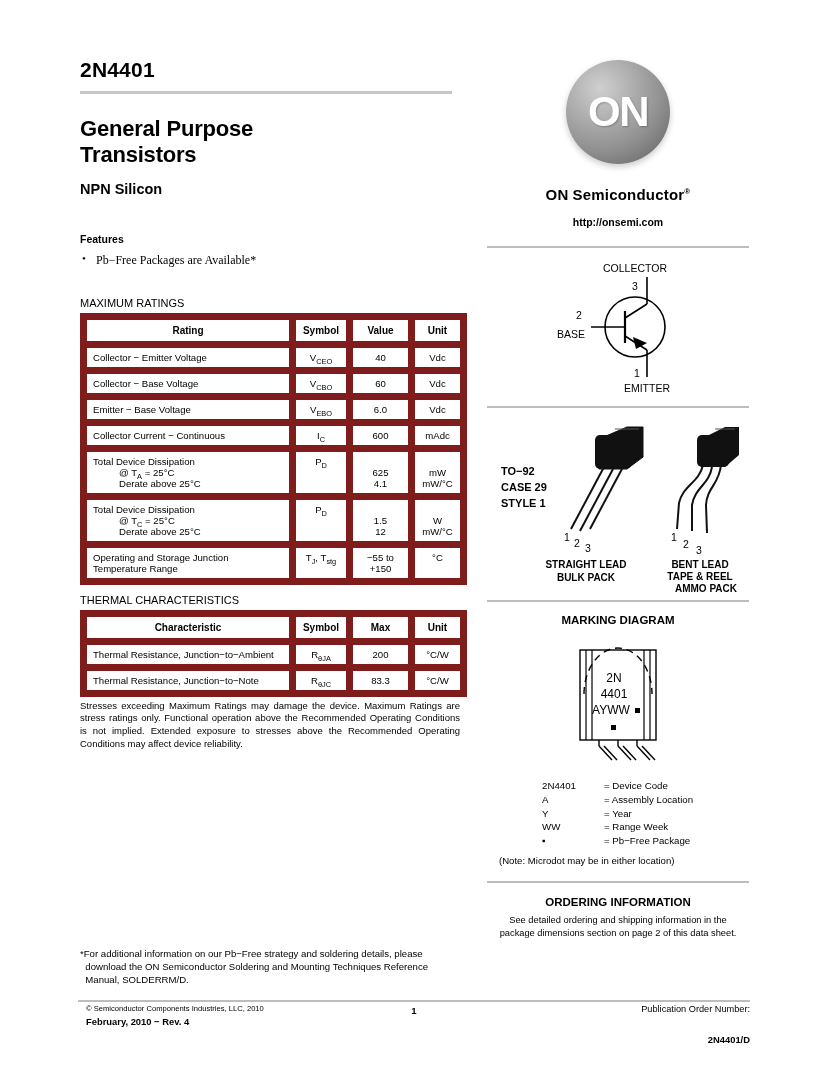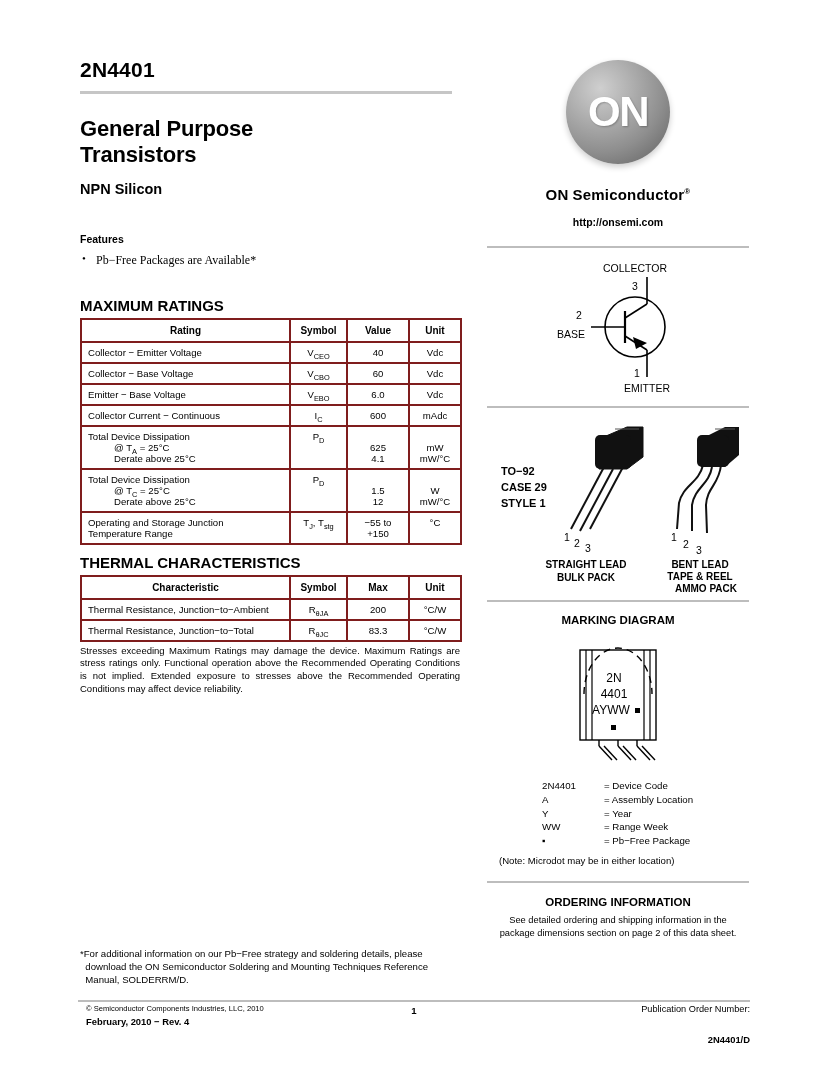--- a/index.html
+++ b/index.html
@@ -39,32 +39,32 @@
   .features-list li {
     font-family: "Liberation Serif", serif;
     font-size: 12px; position: relative; padding-left: 16px;
   }
   .features-list li::before {
     content: "\2022"; position: absolute; left: 2px; top: -1px;
     font-size: 11px;
   }
 
   .sec-head {
-    font-size: 15px; font-weight: bold; margin: 29px 0 4px 0;
+    font-size: 11px; font-weight: normal; margin: 29px 0 4px 0;
   }
   .sec-head.tight { margin-top: 9px; }
 
   table.dt {
     border-collapse: collapse;
     width: 380px;
     font-size: 9.6px;
     table-layout: fixed;
   }
   table.dt th, table.dt td {
-    border: 2px solid #7f1d1d;
+    border: 7px solid #7f1d1d;
     padding: 4px 6px;
     vertical-align: top;
   }
   table.dt th {
     font-weight: bold; text-align: center; font-size: 10px;
     padding: 5px 4px;
   }
   table.dt td.sym, table.dt td.val, table.dt td.unit { text-align: center; }
   .col-rating { width: 209px; }
   .col-sym { width: 57px; }
@@ -286,21 +286,21 @@
         </tr>
       </thead>
       <tbody>
         <tr>
           <td>Thermal Resistance, Junction−to−Ambient</td>
           <td class="sym"><span>R</span><sub>θJA</sub></td>
           <td class="val">200</td>
           <td class="unit">°C/W</td>
         </tr>
         <tr>
-          <td>Thermal Resistance, Junction−to−Total</td>
+          <td>Thermal Resistance, Junction−to−Note</td>
           <td class="sym"><span>R</span><sub>θJC</sub></td>
           <td class="val">83.3</td>
           <td class="unit">°C/W</td>
         </tr>
       </tbody>
     </table>
 
     <div class="notes">Stresses exceeding Maximum Ratings may damage the device. Maximum Ratings are stress ratings only. Functional operation above the Recommended Operating Conditions is not implied. Extended exposure to stresses above the Recommended Operating Conditions may affect device reliability.</div>
   </div>
 

